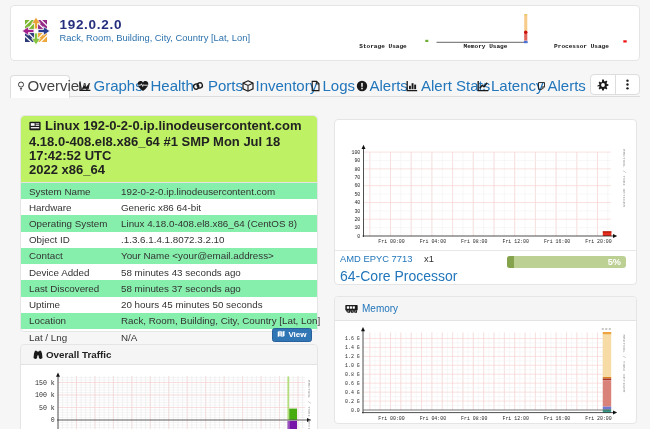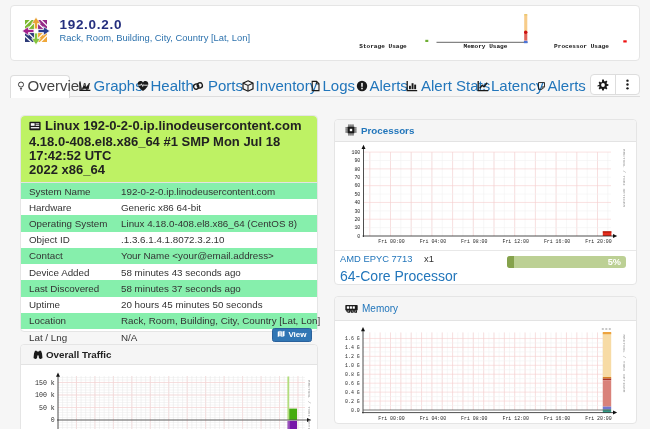--- a/index.html
+++ b/index.html
@@ -320,39 +320,20 @@
     <path d="M 36.0 10.8 l 2 -4.2 l 2 4.2 z" fill="#111"></path>
     <path d="M 287.0 52.0 l 4.2 2 l -4.2 2 z" fill="#111"></path>
     <text x="34.80" y="18.70" font-size="6.6" text-anchor="end" fill="#2a2a2a" font-family="Liberation Mono, monospace">150 k</text>
     <text x="34.80" y="31.20" font-size="6.6" text-anchor="end" fill="#2a2a2a" font-family="Liberation Mono, monospace">100 k</text>
     <text x="34.80" y="43.70" font-size="6.6" text-anchor="end" fill="#2a2a2a" font-family="Liberation Mono, monospace">50 k</text>
     <text x="34.80" y="56.20" font-size="6.6" text-anchor="end" fill="#2a2a2a" font-family="Liberation Mono, monospace">0</text>
     <text x="288.0" y="14.0" font-size="4.4" fill="#ababab" font-family="Liberation Mono, monospace" transform="rotate(90 288.0 14.0)">RRDTOOL / TOBI OETIKER</text>
   </svg>
 
 <div class="card" style="left:334px;top:119px;width:303px;height:166px">
-  <div class="phead" style="height:21.5px;padding-left:10px;font-size:9.8px;font-weight:bold;color:#2276bb">
-    <svg width="12" height="12" viewBox="0 0 12 12" style="">
-        <rect x="2.5" y="2.5" width="7" height="7" rx="0.8" fill="#1a1a1a"></rect>
-        <rect x="4.8" y="4.8" width="2.4" height="2.4" fill="#fff"></rect>
-        <rect x="3.5" y="0.4" width="0.95" height="2.1" fill="#1a1a1a"></rect>
-        <rect x="3.5" y="9.5" width="0.95" height="2.1" fill="#1a1a1a"></rect>
-        <rect x="5.5" y="0.4" width="0.95" height="2.1" fill="#1a1a1a"></rect>
-        <rect x="5.5" y="9.5" width="0.95" height="2.1" fill="#1a1a1a"></rect>
-        <rect x="7.5" y="0.4" width="0.95" height="2.1" fill="#1a1a1a"></rect>
-        <rect x="7.5" y="9.5" width="0.95" height="2.1" fill="#1a1a1a"></rect>
-        <rect x="0.4" y="3.5" width="2.1" height="0.95" fill="#1a1a1a"></rect>
-        <rect x="9.5" y="3.5" width="2.1" height="0.95" fill="#1a1a1a"></rect>
-        <rect x="0.4" y="5.5" width="2.1" height="0.95" fill="#1a1a1a"></rect>
-        <rect x="9.5" y="5.5" width="2.1" height="0.95" fill="#1a1a1a"></rect>
-        <rect x="0.4" y="7.5" width="2.1" height="0.95" fill="#1a1a1a"></rect>
-        <rect x="9.5" y="7.5" width="2.1" height="0.95" fill="#1a1a1a"></rect>
-      </svg>
-      <span style="margin-left:4px">Processors</span>
-  </div>
   <div style="position:absolute;left:0;right:0;top:130px;border-top:1px solid #e8e8e8"></div>
   <div style="position:absolute;left:5px;top:132.5px;font-size:9.4px;color:#2276bb">AMD EPYC 7713</div>
   <div style="position:absolute;left:89px;top:132.5px;font-size:9.4px;color:#333">x1</div>
   <div style="position:absolute;left:5px;top:147.5px;font-size:14px;color:#2276bb">64-Core Processor</div>
   <div style="position:absolute;left:171.5px;top:136px;width:119.5px;height:12px;background:#bcd094;border-radius:3px;overflow:hidden">
     <div style="position:absolute;left:0;top:0;bottom:0;width:7px;background:#85a24c"></div>
     <div style="position:absolute;right:5px;top:1px;font-size:9.2px;font-weight:bold;color:#fff">5%</div>
   </div>
 </div>
 <svg class="g" style="left:334px;top:142px" width="303" height="110" viewBox="0 0 303 110">

